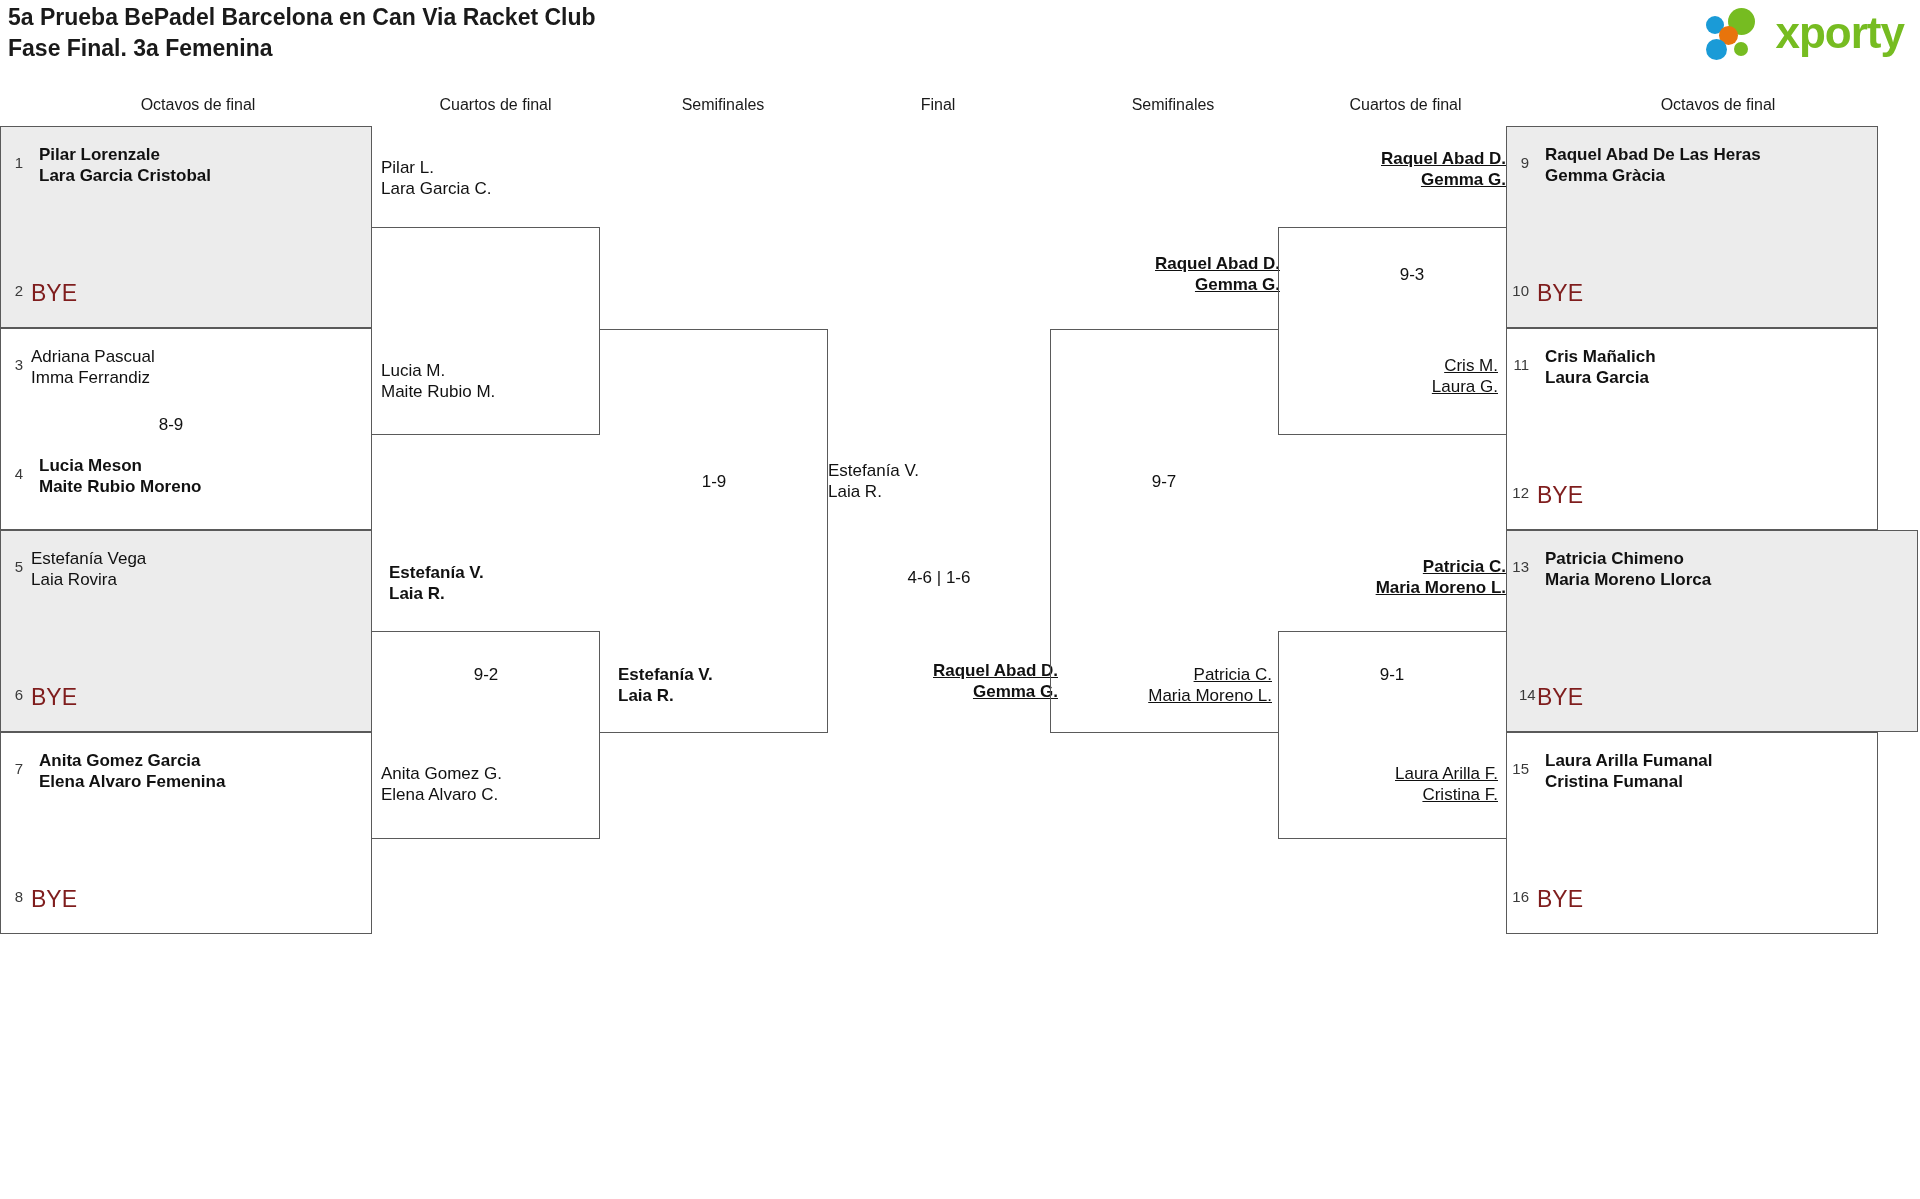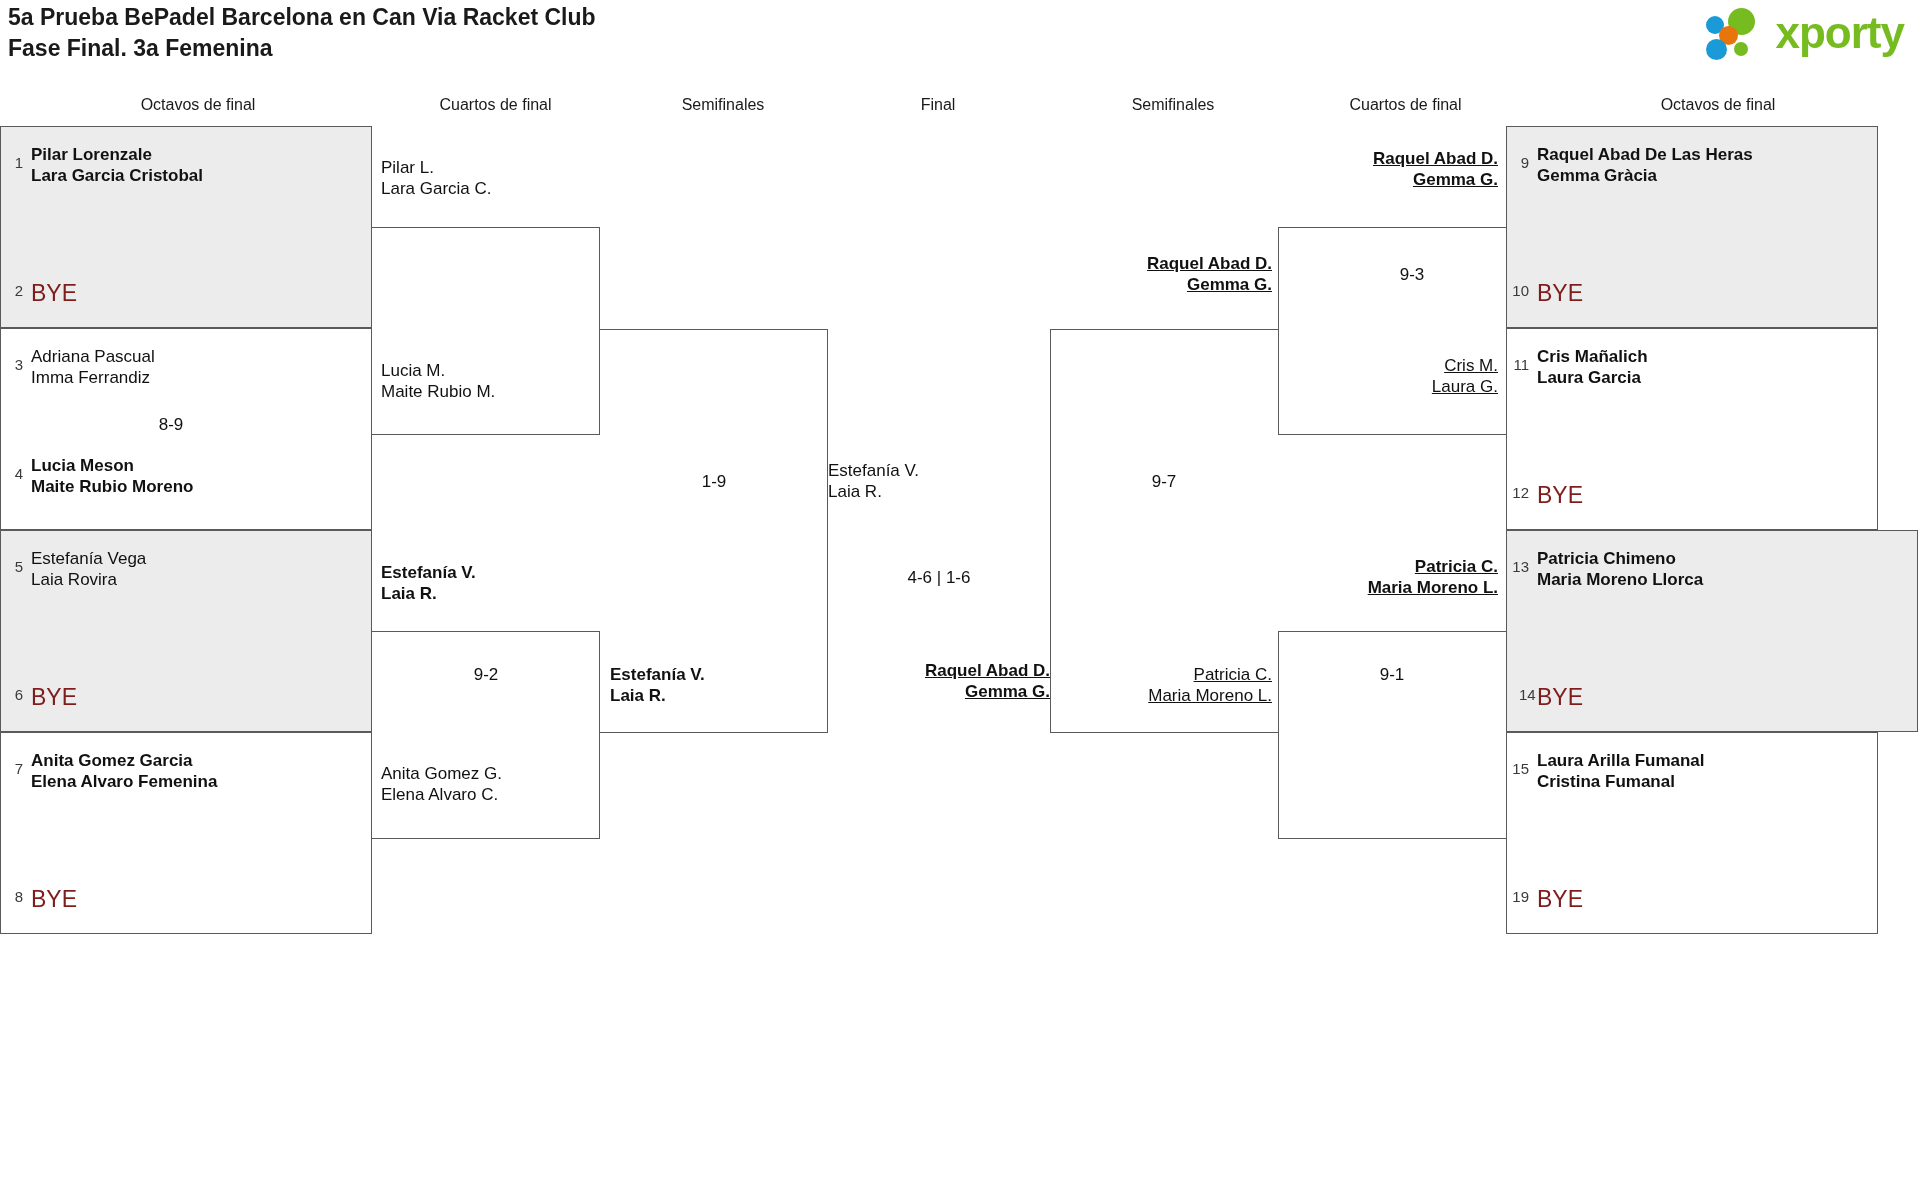--- a/index.html
+++ b/index.html
@@ -42,21 +42,21 @@
   .cell.shaded { background: #ececec; }
 
   .seed {
     position: absolute; font-size: 15px; color: #3a3a3a; text-align: right;
     width: 22px;
   }
   .names {
     position: absolute; font-size: 17px; line-height: 21px; color: #111111;
     white-space: nowrap;
   }
-  .names.bold { font-weight: 700; }
+  .names.bold { font-weight: 700; margin-left: 8px; }
   .names.right { text-align: right; text-decoration: underline; }
 
   .bye { position: absolute; font-size: 23px; color: #7f1d1d; }
 
   .score {
     position: absolute; font-size: 17px; color: #111111; white-space: nowrap;
   }
 
   
   .conn { position: absolute; border: 1px solid #5a5a5a; background: transparent; }
@@ -196,20 +196,24 @@
     <div>Cris M.</div>
     <div>Laura G.</div>
   </div>
 
   <div class="names bold right" style="left:1278px; top:556px; width:220px;">
     <div>Patricia C.</div>
     <div>Maria Moreno L.</div>
   </div>
   <div class="conn no-right" style="left:1278px; top:631px; width:228px; height:208px;"></div>
   <div class="score" style="left:1278px; top:665px; width:228px; text-align:center;">9-1</div>
+  <div class="names right" style="left:1278px; top:763px; width:220px;">
+    <div>Laura Arilla F.</div>
+    <div>Cristina F.</div>
+  </div>
 
   <div class="cell shaded" style="left:1506px; top:126px; width:372px; height:202px;">
     <div class="seed" style="left:0px; top:27px;">9</div>
     <div class="names bold" style="left:30px; top:17px;">
       <div>Raquel Abad De Las Heras</div>
       <div>Gemma Gràcia</div>
     </div>
     <div class="seed" style="left:0px; top:155px;">10</div>
     <div class="bye" style="left:30px; top:153px;">BYE</div>
   </div>
@@ -233,17 +237,17 @@
     <div class="seed" style="left:0px; top:155px;padding-left:12px;">14</div>
     <div class="bye" style="left:30px; top:153px;">BYE</div>
   </div>
 
   <div class="cell" style="left:1506px; top:732px; width:372px; height:202px;">
     <div class="seed" style="left:0px; top:27px;">15</div>
     <div class="names bold" style="left:30px; top:17px;">
       <div>Laura Arilla Fumanal</div>
       <div>Cristina Fumanal</div>
     </div>
-    <div class="seed" style="left:0px; top:155px;">19</div>
+    <div class="seed" style="left:0px; top:155px;">16</div>
     <div class="bye" style="left:30px; top:153px;">BYE</div>
   </div>
 
 </div>
 
 </body></html>

